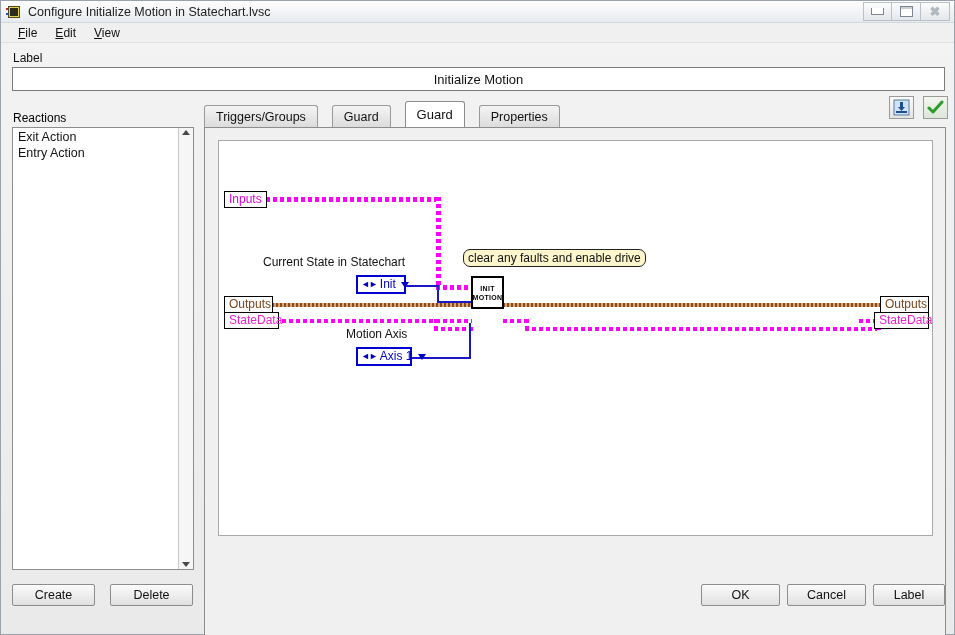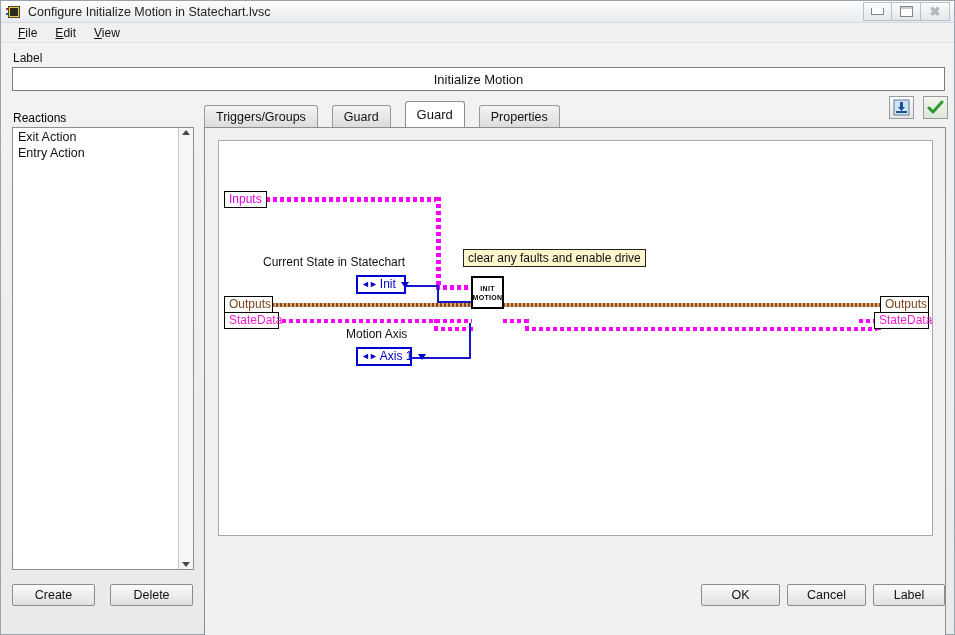--- a/index.html
+++ b/index.html
@@ -306,21 +306,21 @@
       <div class="wire w-blue" style="left:250px;top:182px;width:2px;height:36px;"></div>
 
       <div class="terminal t-inputs" style="left:5px;top:50px;">Inputs</div>
 
       <div class="terminal t-outputs" style="left:5px;top:155px;width:49px;">Outputs</div>
       <div class="terminal t-statedata" style="left:5px;top:171px;width:55px;">StateData</div>
 
       <div class="terminal t-outputs" style="left:661px;top:155px;width:49px;text-align:right;">Outputs</div>
       <div class="terminal t-statedata" style="left:655px;top:171px;width:55px;text-align:right;">StateData</div>
 
-      <div class="comment" style="left:244px;top:108px;">clear any faults and enable drive</div>
+      <div class="comment" style="left:244px;top:108px;border-radius:7px;">clear any faults and enable drive</div>
 
       <div class="dgm-label" style="left:44px;top:114px;">Current State in Statechart</div>
       <div class="dgm-label" style="left:127px;top:186px;">Motion Axis</div>
 
       <div class="enum" style="left:137px;top:134px;width:50px;">
         <span class="lr">◄►</span>
         <span>Init</span>
         <span class="tri"></span>
       </div>
 

